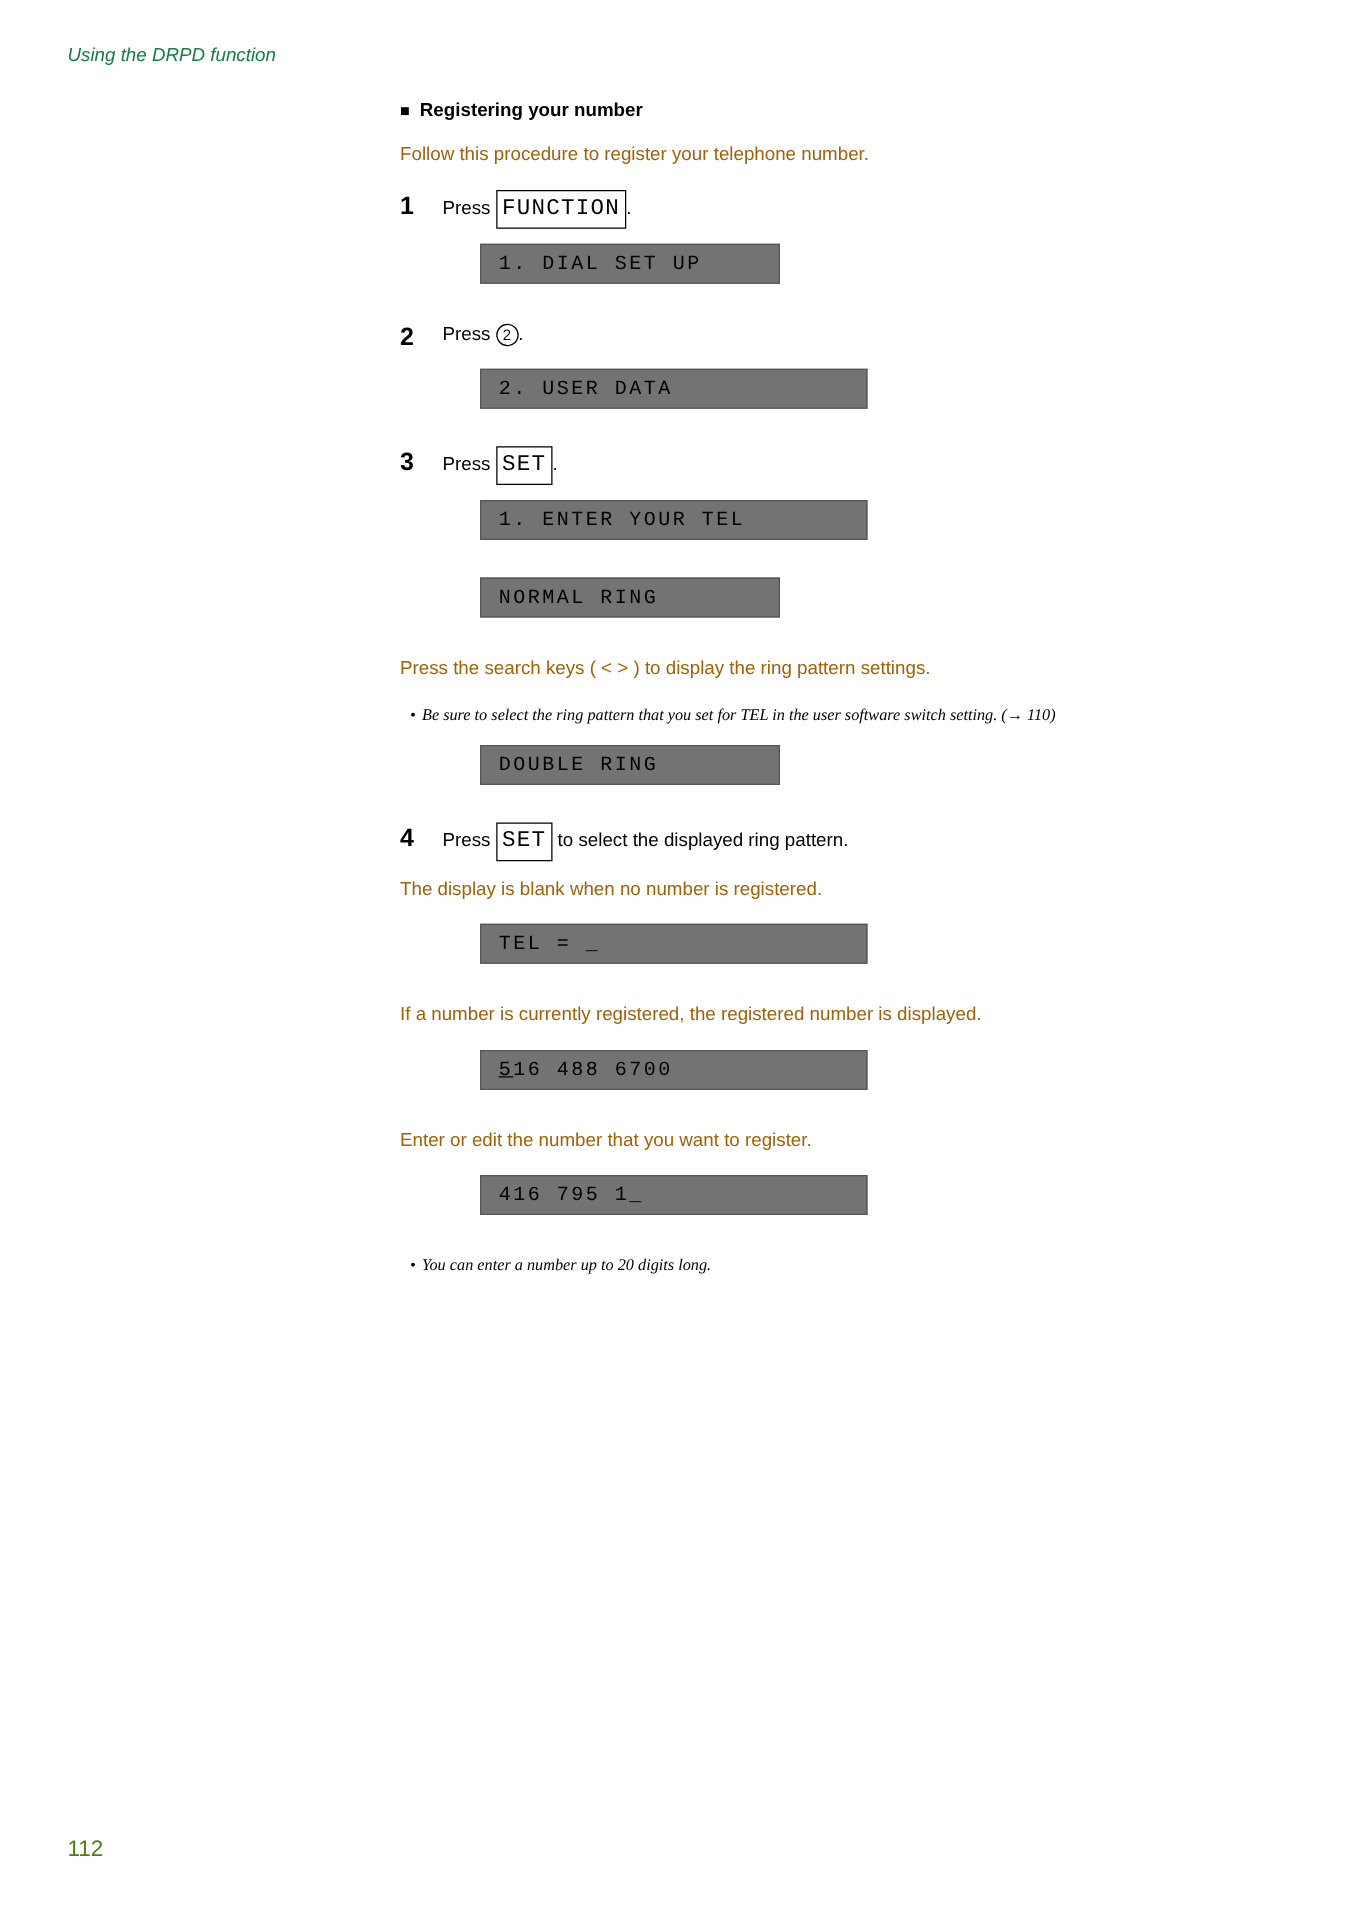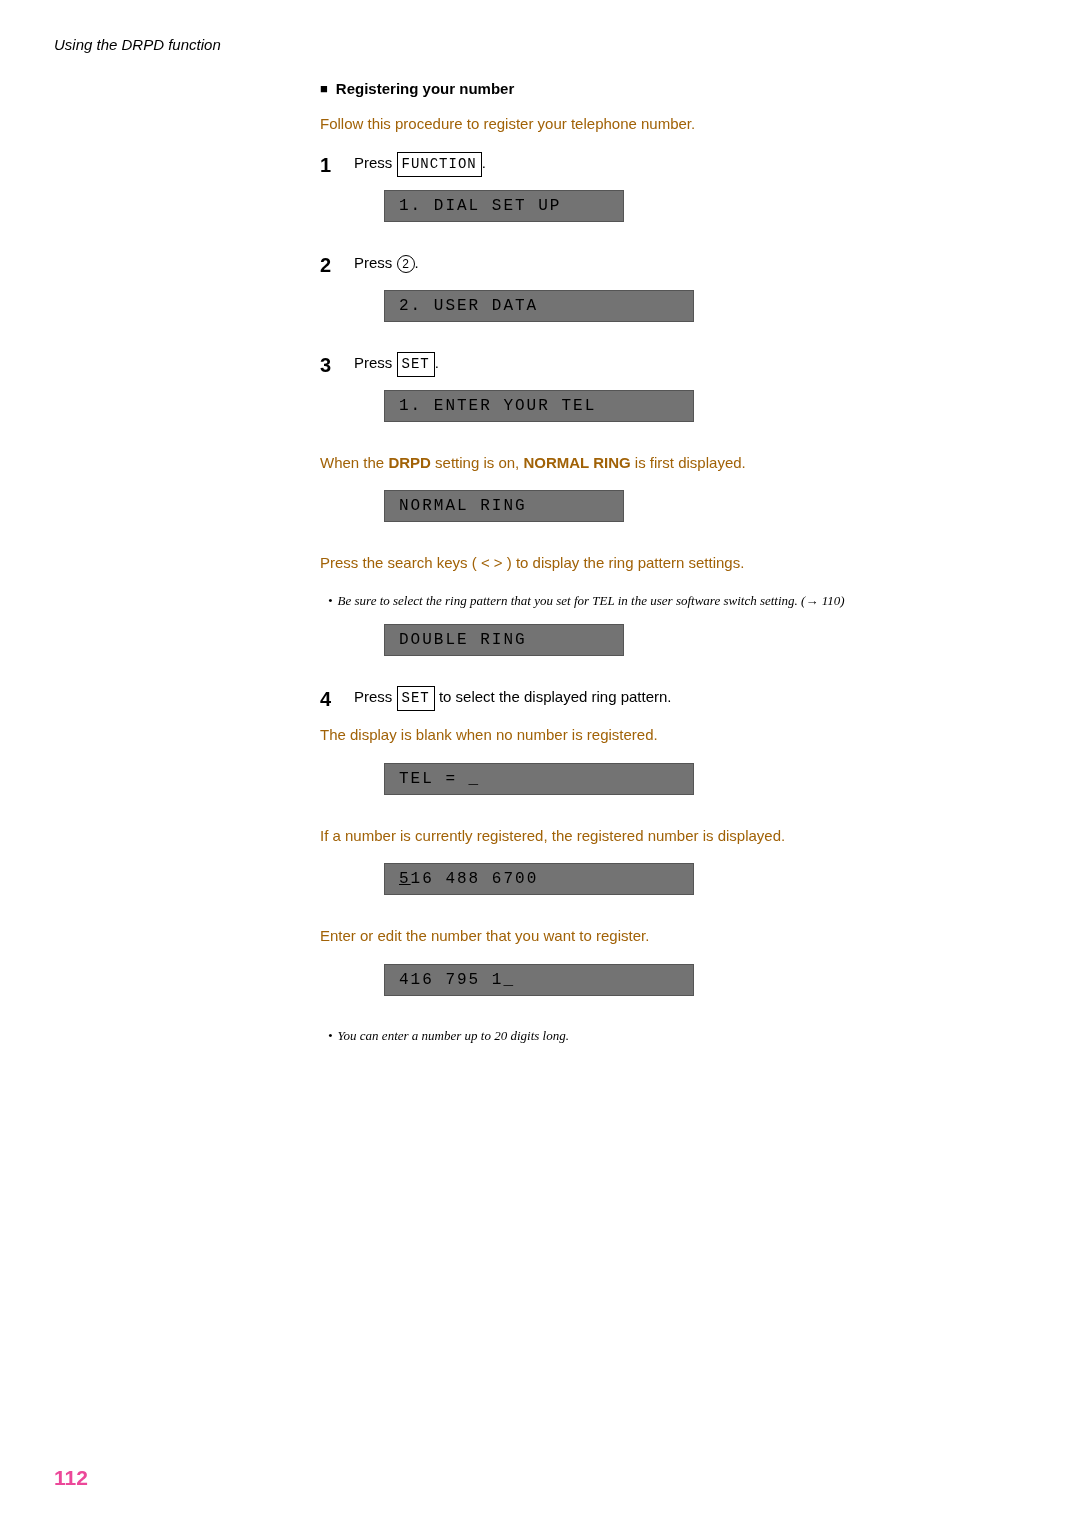--- a/index.html
+++ b/index.html
@@ -16,30 +16,30 @@
       position: relative;
       color: #000000;
     }
 
     .page-label {
       position: absolute;
       top: 36px;
       left: 54px;
       font-style: italic;
       font-size: 15px;
-      color: #000000;
+      color: #15803d;
     }
 
     .page-number {
       position: absolute;
       bottom: 40px;
       left: 54px;
-      font-size: 21px;
-      font-weight: bold;
-      color: #ec4899;
+      font-size: 18px;
+      font-weight: normal;
+      color: #4d7c0f;
     }
 
     .content {
       position: absolute;
       top: 80px;
       left: 320px;
       width: 660px;
     }
 
     .section-title {
@@ -82,21 +82,21 @@
       font-size: 15px;
       line-height: 1.5;
       flex: 1;
     }
 
     .key-label {
       display: inline-block;
       border: 1.5px solid #000;
       padding: 1px 4px;
       font-family: 'Courier New', Courier, monospace;
-      font-size: 14px;
+      font-size: 18px;
       letter-spacing: 1px;
     }
 
     .circle-num {
       display: inline-block;
       width: 18px;
       height: 18px;
       border-radius: 50%;
       border: 1.5px solid #000;
       text-align: center;
@@ -192,23 +192,20 @@
       <div class="step-number">3</div>
       <div class="step-text">
         Press <span class="key-label">SET</span>.
       </div>
     </div>
     <div class="indent-block">
       <div class="lcd-box lcd-box-wide">1. ENTER YOUR TEL</div>
     </div>
   </div>
 
-  <div class="body-text">
-    When the <strong>DRPD</strong> setting is on, <strong>NORMAL RING</strong> is first displayed.
-  </div>
 
   <div class="indent-block">
     <div class="lcd-box">NORMAL RING</div>
   </div>
 
   <div class="body-text">Press the search keys ( &lt; &gt; ) to display the ring pattern settings.</div>
 
   <div class="bullet-note">Be sure to select the ring pattern that you set for TEL in the user software switch setting. (→ 110)</div>
 
   <div class="indent-block">

